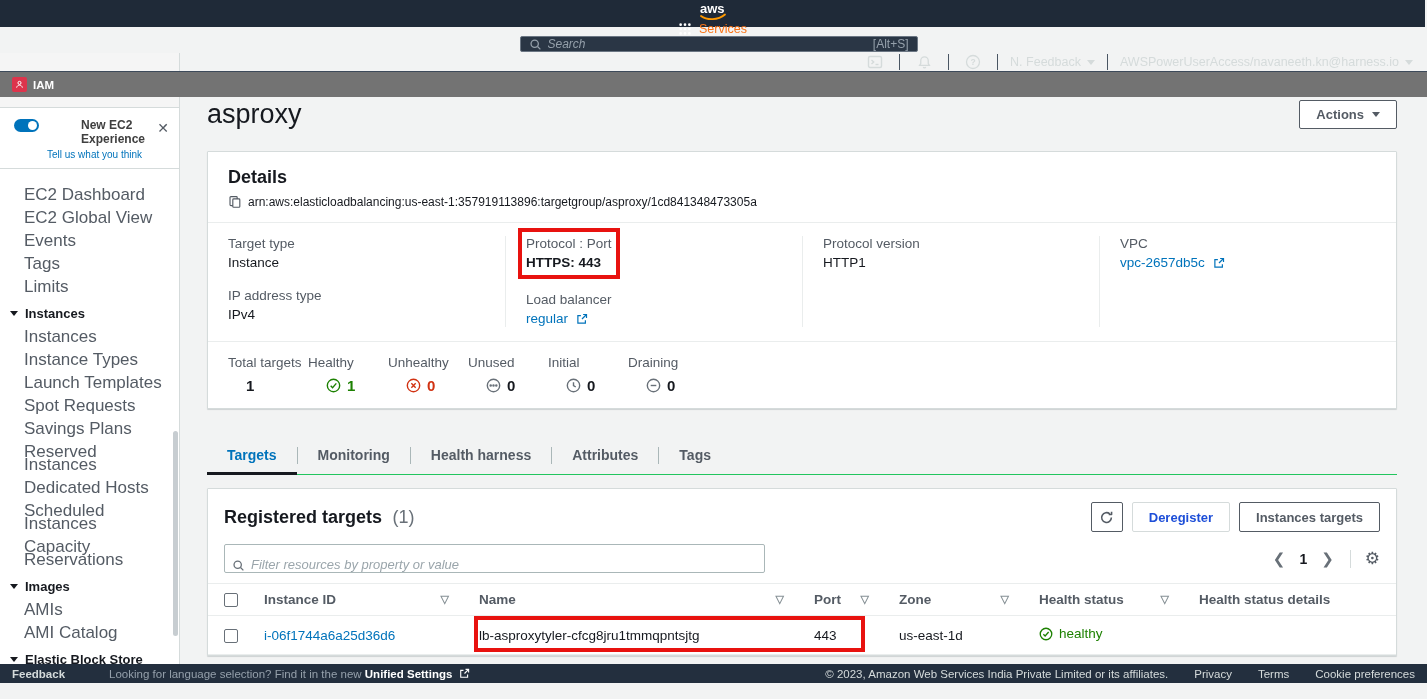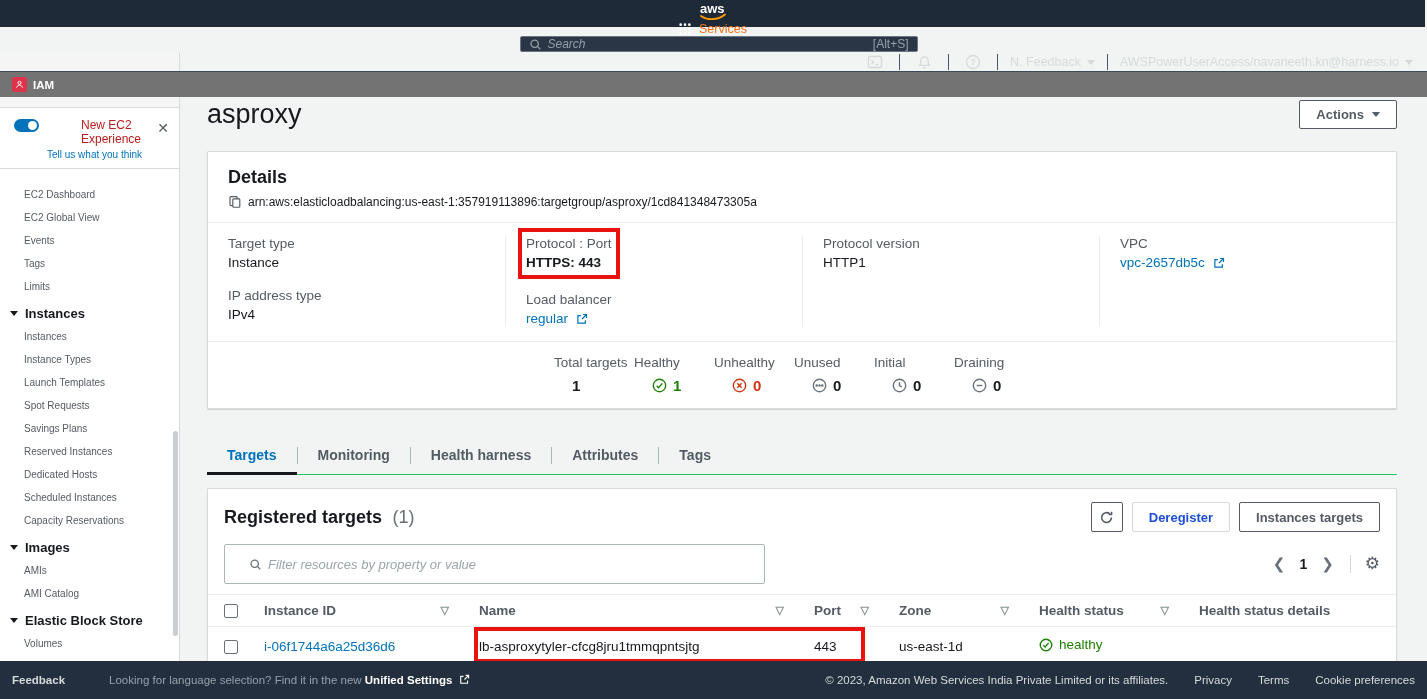--- a/index.html
+++ b/index.html
@@ -35,25 +35,25 @@
 
   
   .sidebar { position:absolute; top:53px; bottom:21px; left:0; width:180px; background:#fff;
              border-right:1px solid #d5dbdb; overflow:hidden; }
   .sidebar-topgap { height:54px; background:#f5f5f5; }
   .exp-panel { border-top:1px solid #d5dbdb; border-bottom:1px solid #d5dbdb; background:#fff;
                padding:10px 10px 8px 14px; position:relative; }
   .exp-row { display:flex; align-items:flex-start; gap:8px; }
   .toggle { width:25px; height:13px; border-radius:7px; background:#0073bb; position:relative; flex:none; margin-top:1px; cursor:pointer; }
   .toggle::after { content:""; position:absolute; right:2px; top:2px; width:9px; height:9px; border-radius:50%; background:#fff; }
-  .exp-title { font-size:12px; font-weight:400; color:#b91c1c; line-height:14px;padding-left:34px; }
+  .exp-title { font-size:12px; font-weight:700; color:#404040; line-height:14px;padding-left:34px; }
   .exp-sub { font-size:10px; color:#0073bb; margin-top:3px; cursor:pointer; }
   .exp-close { position:absolute; right:10px; top:14px; color:#545b64; font-size:14px; cursor:pointer; line-height:12px; }
   .side-nav { padding:14px 0 0 0; }
-  .side-item { font-size:10px; color:#545b64; padding:5px 8px 5px 24px; cursor:pointer; line-height:13px; }
+  .side-item { font-size:17px; color:#545b64; padding:5px 8px 5px 24px; cursor:pointer; line-height:13px; }
   .side-head { display:flex; align-items:center; gap:7px; font-size:13px; font-weight:700; color:#16191f;
                padding:9px 8px 5px 10px; cursor:pointer; line-height:13px; }
   .tri { width:0; height:0; border-left:4px solid transparent; border-right:4px solid transparent;
          border-top:5px solid #16191f; display:inline-block; }
   .side-scrollthumb { position:absolute; right:1px; top:378px; width:5px; height:205px; background:#c7cdd1; border-radius:3px; }
 
   
   .main { position:absolute; left:180px; top:53px; right:0; bottom:21px; background:#f2f3f3; overflow:hidden; }
   .content { padding:16px 30px 0 27px; }
   .breadcrumb { display:flex; align-items:center; gap:8px; font-size:13px; }
@@ -78,21 +78,21 @@
   .hdiv { border-top:1px solid #eaeded; }
   .detail-grid { display:grid; grid-template-columns:1fr 1fr 1fr 1fr; padding:13px 0 14px 0; }
   .dg-col { padding:0 20px; }
   .dg-col + .dg-col { border-left:1px solid #eaeded; }
   .field { }
   .field + .field { margin-top:17px; }
   .f-label { font-size:13.5px; color:#545b64; line-height:16px; }
   .f-value { font-size:13.5px; color:#16191f; margin-top:3px; line-height:16px; }
   .f-value a { color:#0073bb; text-decoration:none; display:inline-flex; align-items:center; gap:5px; cursor:pointer; }
   .ann-outline { display:inline-block; outline:4px solid #e8120f; outline-offset:4px; }
-  .stats-row { display:flex; justify-content:center; padding:13px 36px 14px 20px; }
+  .stats-row { display:flex; justify-content:flex-start; padding:13px 36px 14px 20px; }
   .stat { min-width:80px; }
   .stat-label { font-size:13.5px; color:#545b64; }
   .stat-value { margin-top:7px; padding-left:18px; display:flex; align-items:center; gap:6px;
                 font-size:15px; font-weight:700; color:#16191f; }
   .stat-value.green { color:#1d8102; }
   .stat-value.red { color:#d13212; }
   .stat-value .sic { display:flex; }
   .stat-value.gray .sic { color:#687078; }
 
   
@@ -102,22 +102,22 @@
   .tab.active::after { content:""; position:absolute; left:0; right:0; bottom:-1px; height:3px; background:#16191f; }
   .tab-sep { width:1px; height:17px; background:#aab7b8; margin-bottom:10px; }
 
   
   .targets-card { margin-top:13px; margin-bottom:20px; }
   .tc-header { display:flex; align-items:center; justify-content:space-between; padding:13px 16px 4px 16px; }
   .tc-title { font-size:18px; font-weight:700; color:#16191f;margin-top:44px; }
   .tc-count { font-size:18px; font-weight:400; color:#687078; margin-left:6px; }
   .tc-actions { display:flex; gap:9px; }
   .filter-row { display:flex; align-items:center; justify-content:space-between; padding:8px 16px 10px 16px; }
-  .filter-box { width:541px; height:40px; border:1px solid #aab7b8; border-radius:2px; display:flex;
-                align-items:center; padding:0 24px; background:#fff; color:#687078; }
+  .filter-box { width:541px; height:29px; border:1px solid #aab7b8; border-radius:2px; display:flex;
+                align-items:flex-end; padding:0 7px; background:#fff; color:#687078; }
   .filter-box input { flex:1; border:none; outline:none; font-style:italic; font-size:13px; color:#16191f;
                       margin-left:6px; font-family:"Liberation Sans",sans-serif; }
   .filter-box input::placeholder { color:#9aa5ab; font-style:italic; }
   .pager { display:flex; align-items:center; gap:10px; color:#687078; }
   .pg-arrow { font-size:15px; cursor:pointer; color:#687078; padding:0 2px; }
   .pg-num { font-size:14px; font-weight:700; color:#16191f; padding:0 2px; cursor:pointer; }
   .pg-sep { width:1px; height:18px; background:#d5dbdb; margin:0 4px; }
   .gear { font-size:17px; color:#545b64; cursor:pointer; line-height:16px; }
 
   .table-wrap { position:relative; }
@@ -128,21 +128,21 @@
   .sort-ic { color:#879196; font-size:11px; padding-right:6px; cursor:pointer; }
   td { font-size:13.5px; color:#16191f; padding:10px 8px 10px 16px; border-bottom:1px solid #eaeded; }
   td a { color:#0073bb; text-decoration:none; cursor:pointer; }
   input[type="checkbox"] { appearance:none; width:14px; height:14px; border:1px solid #687078;
                            border-radius:2px; background:#fff; cursor:pointer; vertical-align:middle; }
   .health-ok { color:#1d8102; display:inline-flex; align-items:center; gap:6px; }
   .tbl-annotation { position:absolute; left:266px; top:33px; width:391px; height:36px;
                     border:4px solid #e8120f; pointer-events:none; }
 
   
-  .footer { position:absolute; left:0; right:0; bottom:0; height:38px; background:#232f3e; color:#d5dbdb;
+  .footer { position:absolute; left:0; right:0; bottom:16px; height:19px; background:#232f3e; color:#d5dbdb;
             display:flex; align-items:center; font-size:11.5px; padding:0 12px; z-index:30; }
   .footer a { color:#d5dbdb; text-decoration:none; cursor:pointer; }
   .f-feedback { font-weight:700; color:#fff; }
   .f-lang { margin-left:44px; color:#95a0ab; }
   .f-lang b { color:#fff; }
   .f-right { margin-left:auto; display:flex; align-items:center; gap:26px; }
   .ext-ic { display:inline-flex; vertical-align:-1px; margin-left:3px; }
   svg { display:block; }
 </style>
 </head>

